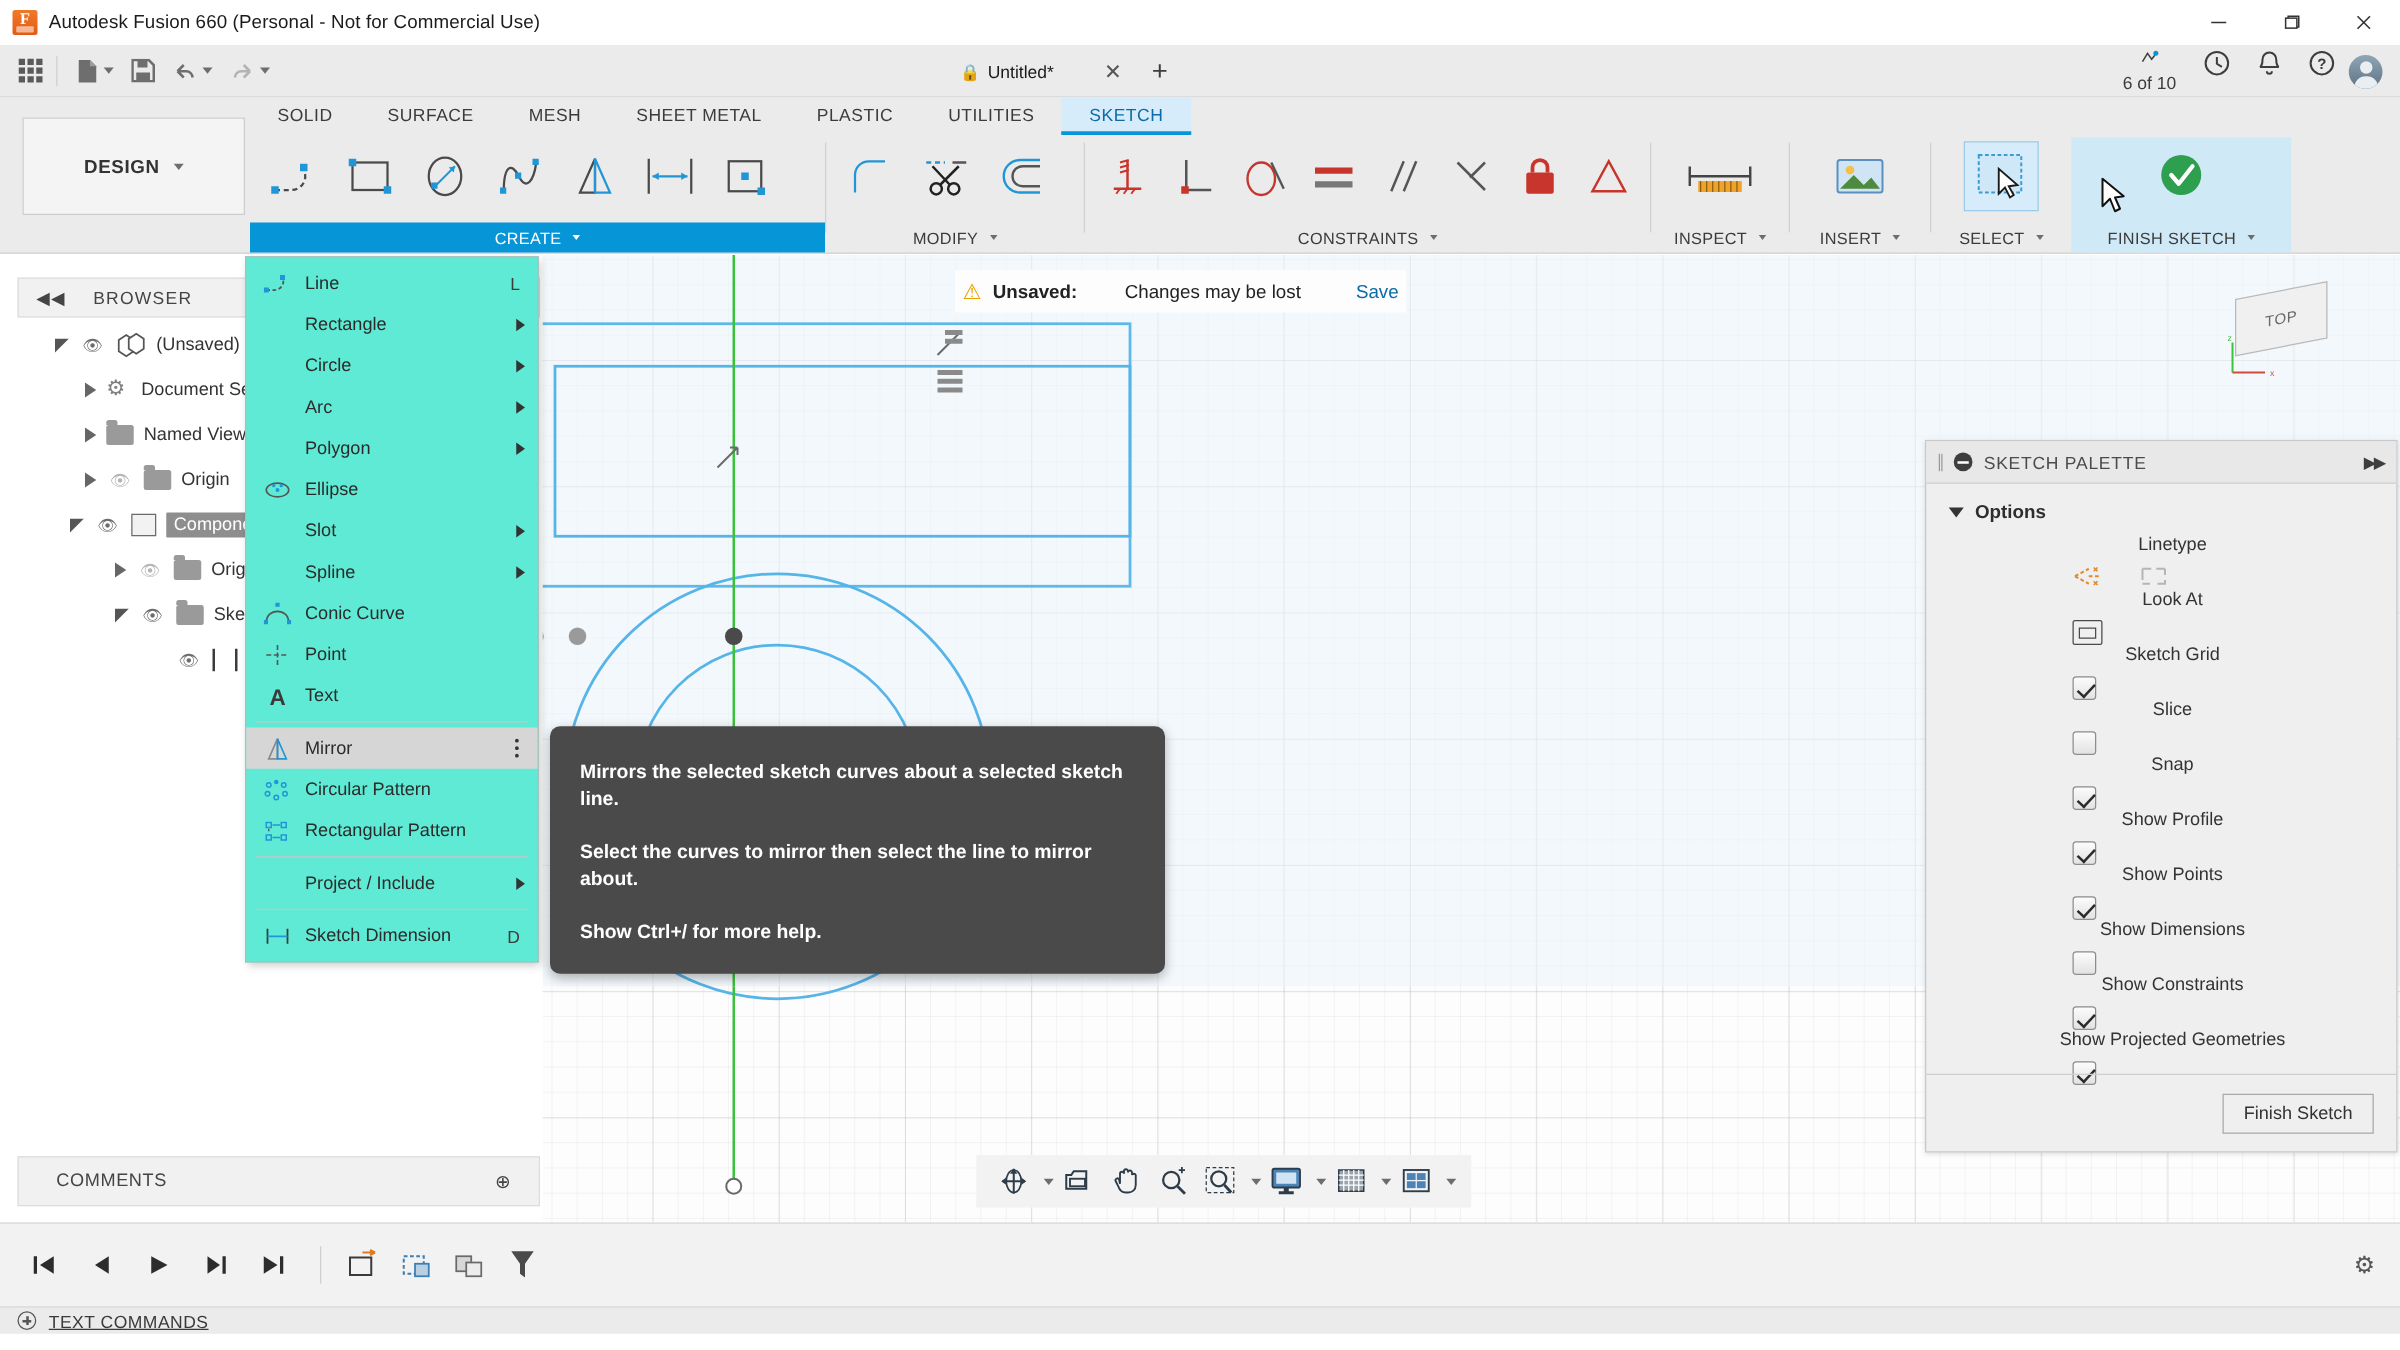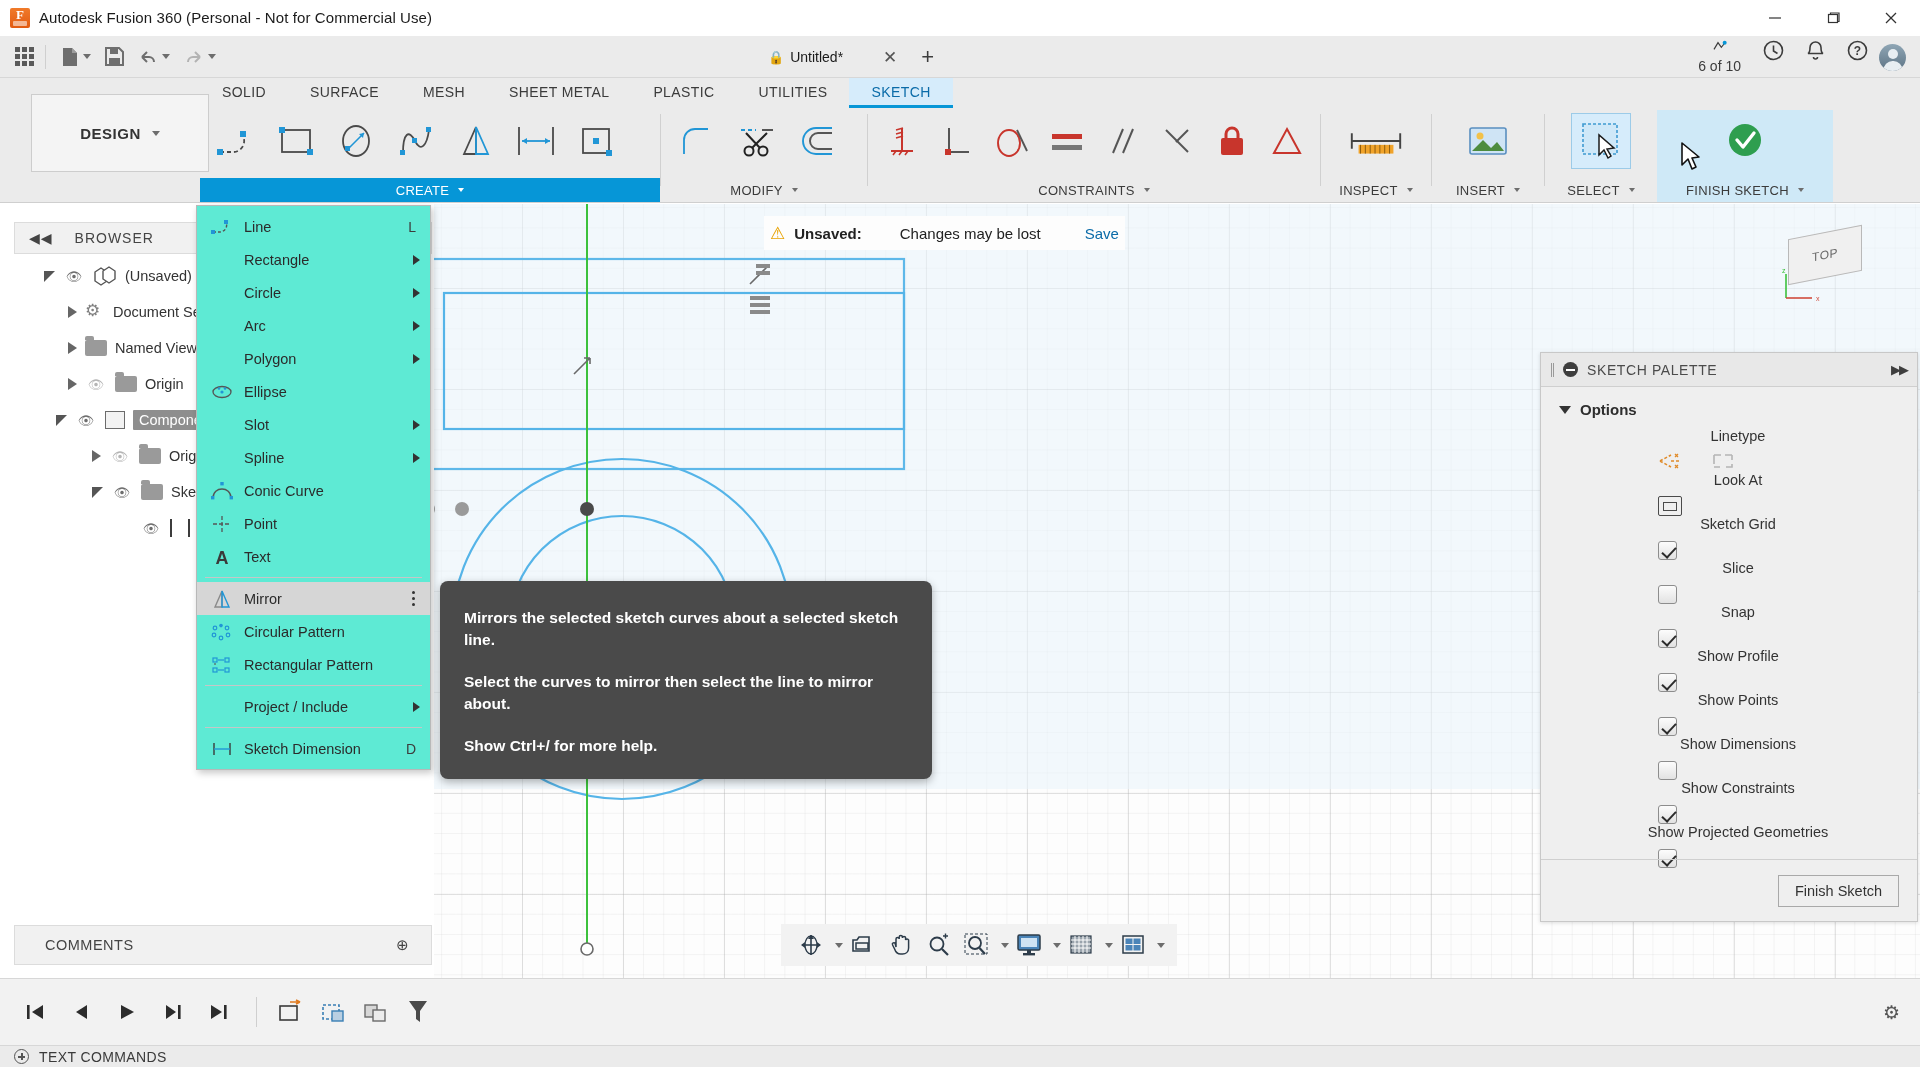--- a/index.html
+++ b/index.html
@@ -85,21 +85,21 @@
   .ribbon-tabs { position:absolute; left:200px; top:0; height:30px; display:flex; }
   .rtab {
     font-size:14px; color:#3b3b3b; letter-spacing:.4px; padding:6px 22px 0 22px;
     height:30px; white-space:nowrap;
   }
   .rtab.active { background:#d6ecfb; color:#0a6ba8; border-bottom:3px solid #0696d7; }
 
   .design-box {
     position:absolute; left:18px; top:16px; width:178px; height:78px;
     background:#f4f4f4; border:1px solid #cdcdcd; display:flex; align-items:center; justify-content:center;
-    font-size:15px; font-weight:bold; color:#333; letter-spacing:.5px; gap:7px;margin-left:13px;
+    font-size:15px; font-weight:bold; color:#333; letter-spacing:.5px; gap:7px;
   }
 
   .groups { position:absolute; left:200px; top:32px; height:92px; display:flex; align-items:flex-start; }
   .group { position:relative; height:92px; }
   .group .tools { display:flex; align-items:center; height:62px; padding:0 6px; }
   .tool {
     width:60px;height:56px;display:flex;align-items:center;justify-content:center;
   }
   .tool.sel { background:#d6ecfb; border:1px solid #9ccbe8; }
   .glabel {
@@ -260,35 +260,35 @@
   }
   .tl-btn{ width:38px;height:38px;display:flex;align-items:center;justify-content:center;color:#2c2c2c;font-size:16px; }
   .tl-sep{ width:1px;height:30px;background:#cfcfcf;margin:0 10px; }
   .tl-icon{ width:34px;height:28px;display:flex;align-items:center;justify-content:center; }
   .tl-right{ margin-left:auto; margin-right:20px; color:#555; font-size:19px; }
 
   
   .statusbar{
     position:absolute; left:0; top:1045px; width:1920px; height:22px;
     background:#ebebeb; border-top:1px solid #d7d7d7; display:flex; align-items:center;
-    padding-left:14px; gap:10px; font-size:14px; color:#3a3a3a; letter-spacing:.4px;
+    padding-left:14px; gap:10px; font-size:14px; color:#3a3a3a; letter-spacing:.4px;text-decoration:underline;
   }
   .circ-plus{ width:15px;height:15px;border:1.4px solid #555;border-radius:50%;position:relative; }
   .circ-plus:after{content:"";position:absolute;left:3px;top:6px;width:7px;height:1.6px;background:#555;}
   .circ-plus:before{content:"";position:absolute;top:3px;left:6px;height:7px;width:1.6px;background:#555;}
   svg{ display:block; }
 </style>
 </head>
 <body>
 
 <div id="app">
 
   <div class="titlebar">
     <div class="app-icon"></div>
-    <div class="title-text">Autodesk Fusion 360 (Personal - Not for Commercial Use)</div>
+    <div class="title-text">Autodesk Fusion 660 (Personal - Not for Commercial Use)</div>
     <div class="win-ctrls">
       <div class="win-btn">
         <svg width="14" height="14" viewBox="0 0 14 14">
             <line x1="1" y1="7" x2="13" y2="7" stroke="#333" stroke-width="1.2"></line>
           </svg>
       </div>
       <div class="win-btn">
         <svg width="14" height="14" viewBox="0 0 14 14">
             <rect x="2.5" y="3.5" width="9" height="8" fill="none" stroke="#333" stroke-width="1.2"></rect>
             <path d="M4.5 3.5 V2 H13 v8.5 h-1.5" fill="none" stroke="#333" stroke-width="1.2"></path>

